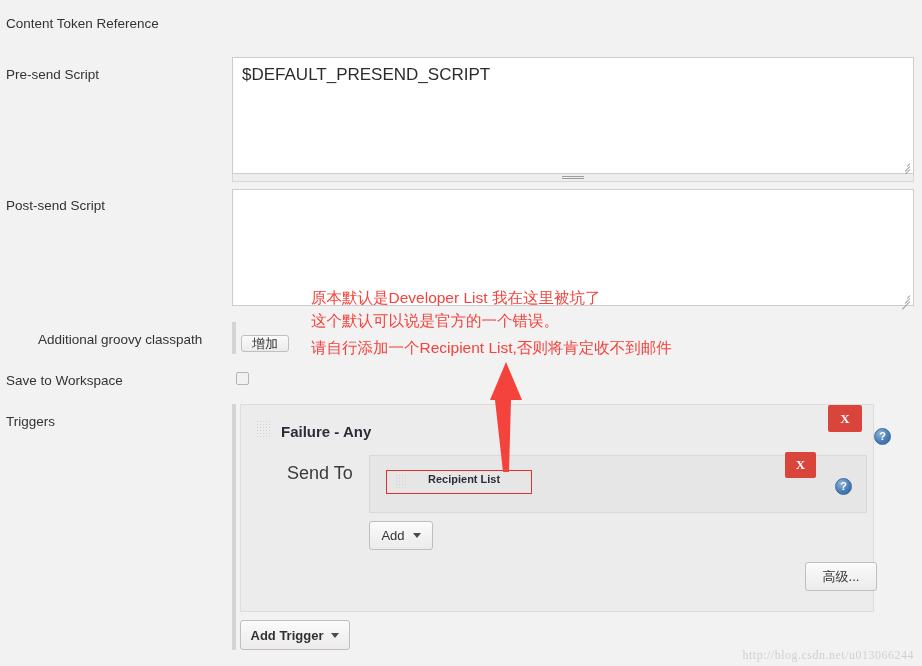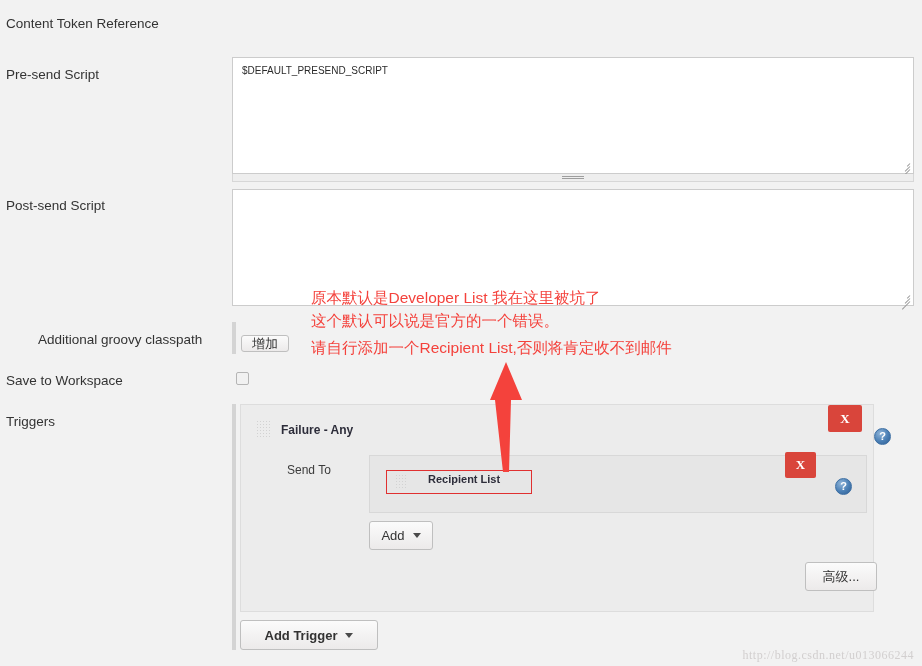--- a/index.html
+++ b/index.html
@@ -37,21 +37,21 @@
     left: 232px;
     width: 682px;
     background: #ffffff;
     border: 1px solid #cccccc;
     box-sizing: border-box;
   }
   .ta-text {
     position: absolute;
     left: 9px;
     top: 7px;
-    font-size: 10px;
+    font-size: 17px;
     color: #2b2b2b;
     white-space: pre;
     font-family: "Liberation Sans", sans-serif;
   }
   .resize-grip {
     position: absolute;
     right: 2px;
     bottom: 1px;
     width: 13px;
     height: 13px;
@@ -153,36 +153,36 @@
     width: 634px;
     height: 208px;
     background: #ececec;
     border: 1px solid #dddddd;
     box-sizing: border-box;
   }
   .trigger-title {
     position: absolute;
     left: 40px;
     top: 18px;
-    font-size: 12px;
+    font-size: 15px;
     font-weight: bold;
     color: #2d2d3a;
   }
   .dot-handle {
     position: absolute;
     background-image:
       radial-gradient(#d2d2d2 42%, transparent 44%);
     background-size: 3px 3px;
     background-position: 0 0;
   }
   .sendto-label {
     position: absolute;
     left: 46px;
     top: 58px;
-    font-size: 12px;
+    font-size: 18px;
     color: #3b3b3b;
   }
   .sendto-box {
     position: absolute;
     left: 128px;
     top: 50px;
     width: 498px;
     height: 58px;
     background: #e6e6e6;
     border: 1px solid #d8d8d8;
@@ -345,21 +345,21 @@
         <span class="caret"></span>
       </button>
 
       <button class="btn" style="left:564px;top:157px;width:72px;height:29px;">高级...</button>
     </div>
 
     <button class="xbtn" style="left:596px;top:1px;width:34px;height:27px;">X</button>
 
     <div class="help-icon" style="left:642px;top:24px;">?</div>
 
-    <button class="btn btn-bold" style="left:8px;top:216px;width:138px;height:30px;">
+    <button class="btn btn-bold" style="left:8px;top:216px;width:110px;height:30px;">
       <span>Add Trigger</span>
       <span class="caret"></span>
     </button>
   </div>
 
   <div class="anno" style="left:311px;top:288px;">原本默认是Developer List 我在这里被坑了</div>
   <div class="anno" style="left:311px;top:338px;">请自行添加一个Recipient List,否则将肯定收不到邮件</div>
   <div class="anno" style="left:311px;top:311px;">这个默认可以说是官方的一个错误。</div>
 
   <svg class="anno-arrow" style="left:482px;top:360px;width:50px;height:115px;" viewBox="0 0 50 115">

